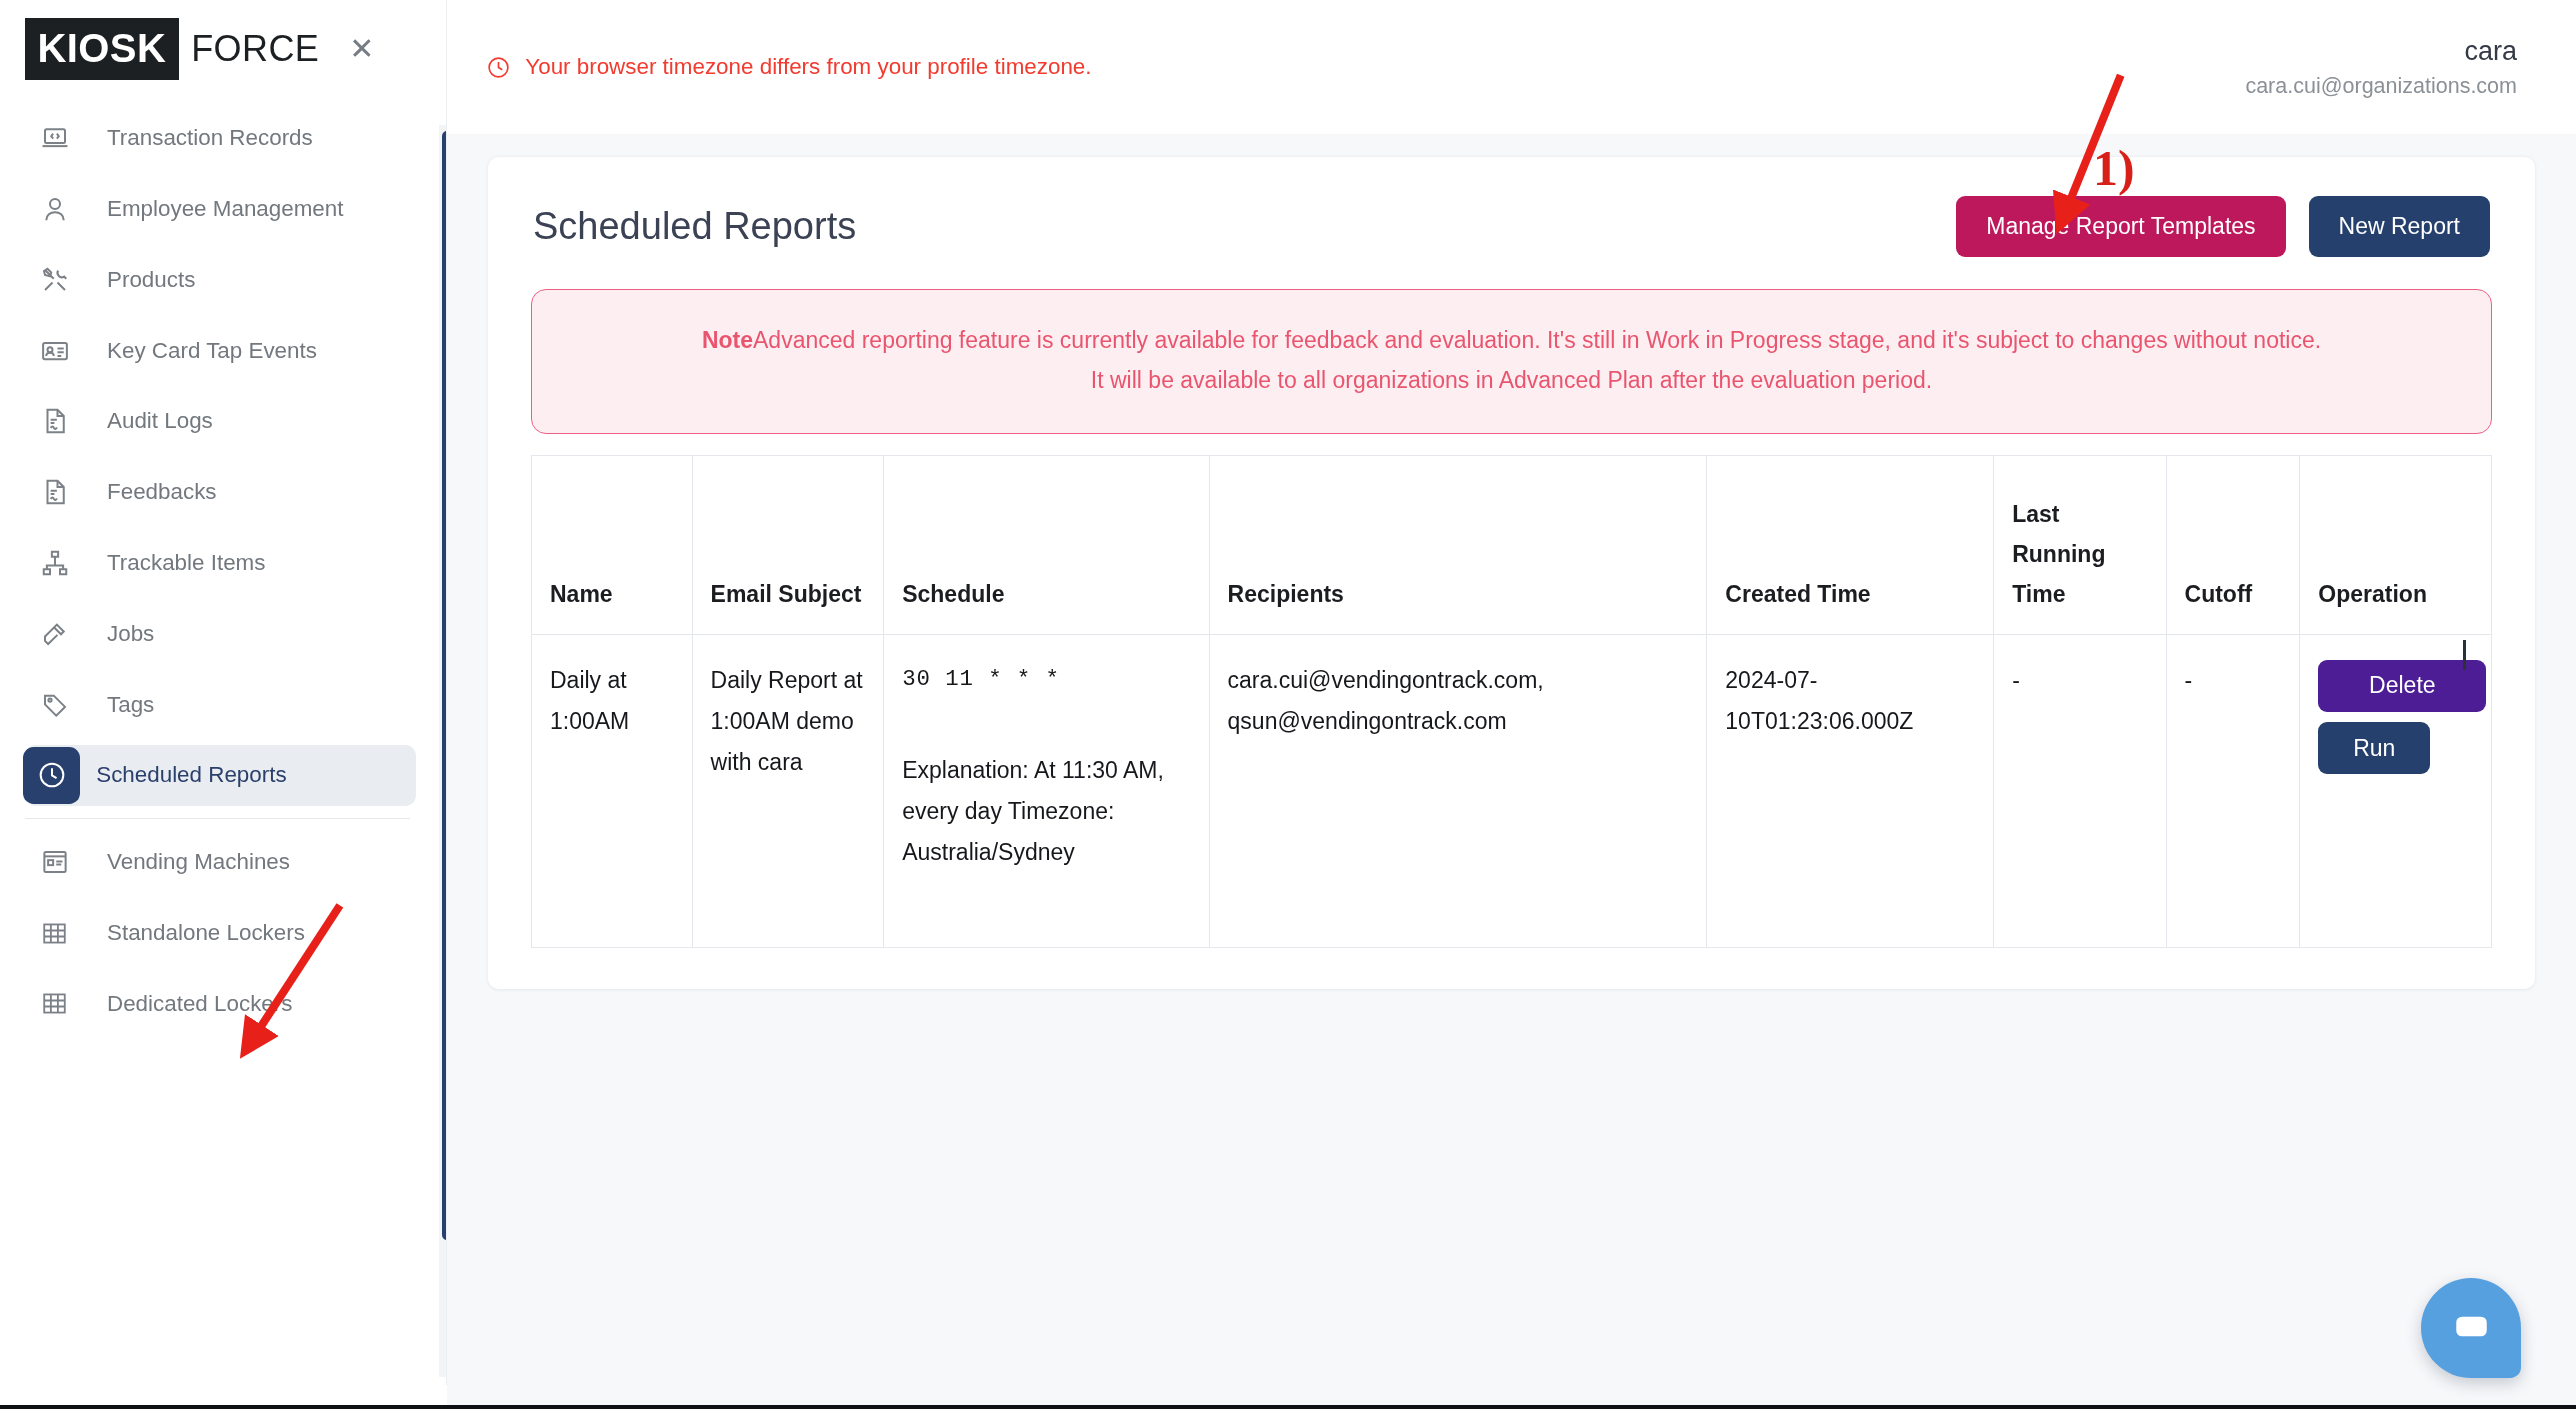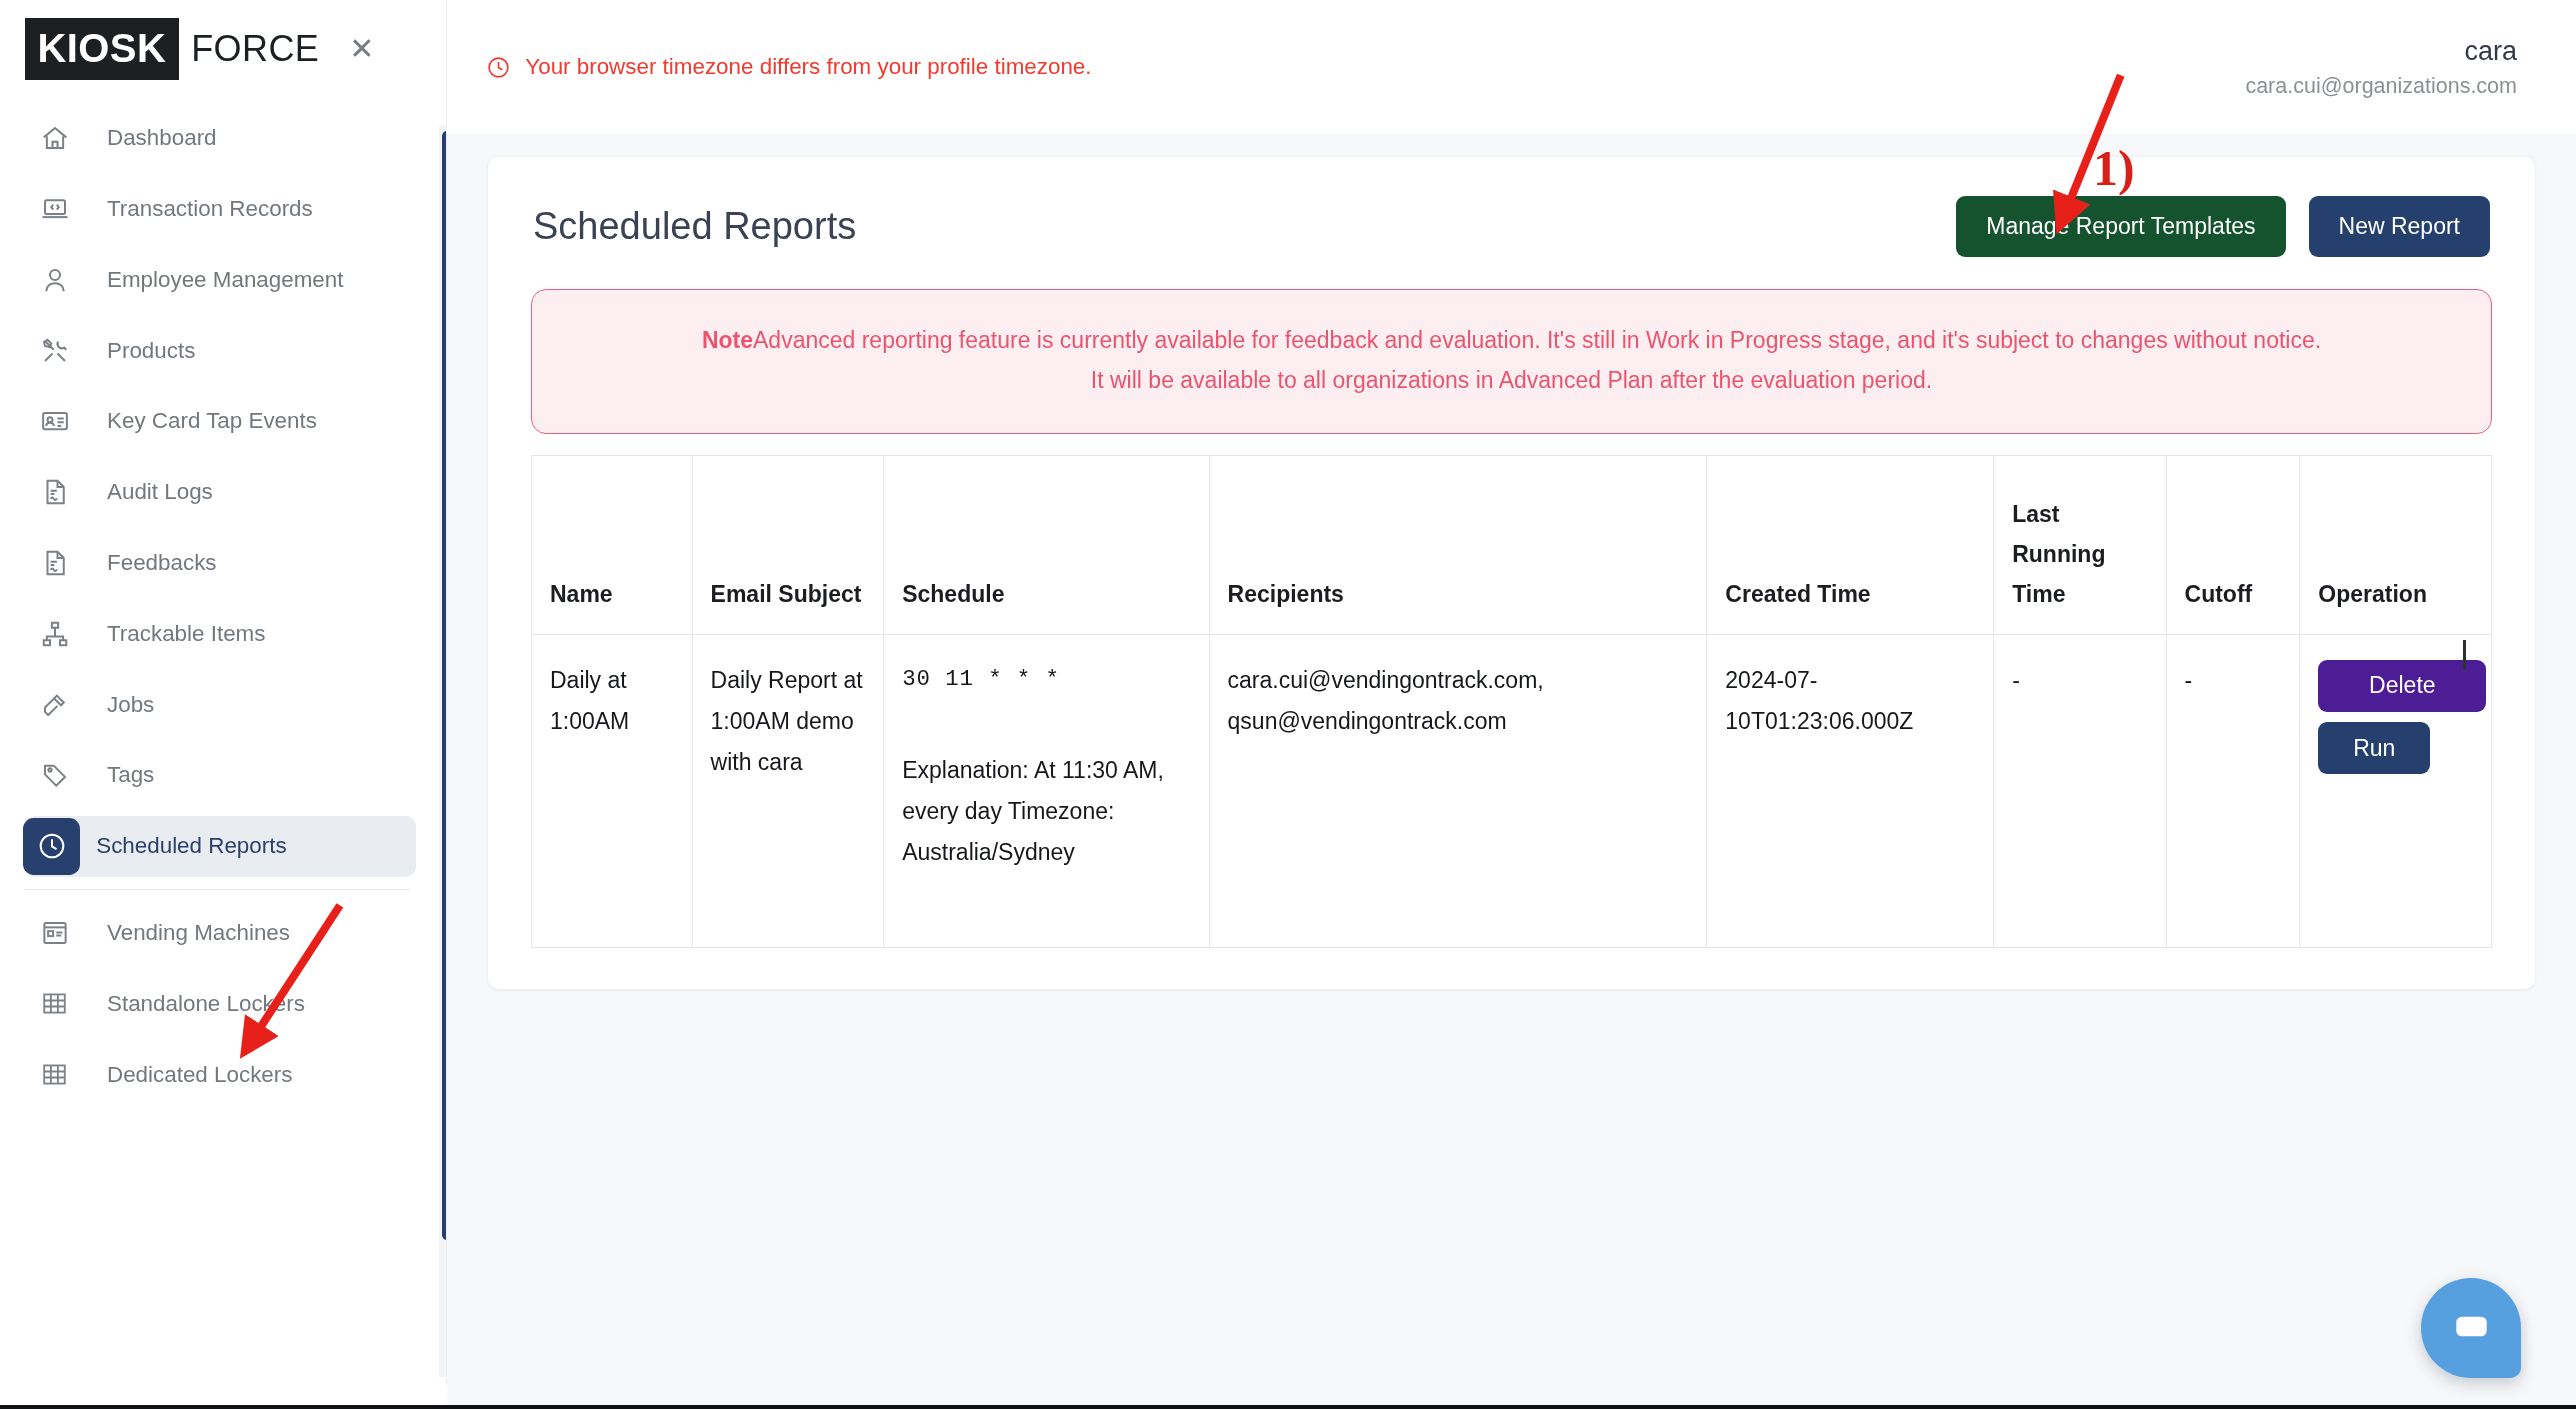--- a/index.html
+++ b/index.html
@@ -133,21 +133,21 @@
   }
   .page-title { font-size: 38px; color: #3b4254; font-weight: 400; }
   .actions { display: flex; gap: 23px; align-items: center; }
   .btn {
     border: none; border-radius: 9px;
     font-family: "Liberation Sans", sans-serif;
     font-size: 23px; color: #ffffff;
     padding: 19px 30px; cursor: pointer;
     line-height: 1;
   }
-  .btn-purple { background: #14532d; }
+  .btn-purple { background: #be185d; }
   .btn-navy   { background: #26406e; }
 
   .note {
     background: #fdeef1;
     border: 1.8px solid #ef5f83;
     border-radius: 15px;
     margin: 0 16px 21.5px 16px;
     padding: 30px 41px 32px 41px;
     color: #e9556f;
     font-size: 23px;
@@ -261,30 +261,20 @@
     <div class="brand-row">
       <div class="logo">
         <span class="logo-kiosk">KIOSK</span>
         <span class="logo-force">FORCE</span>
       </div>
       <span class="close-x">✕</span>
     </div>
 
     <nav class="nav">
 
-      <div class="nav-item">
-        <span class="ico">
-          <svg width="30" height="30" viewBox="0 0 24 24" fill="none" stroke="#7b8187" stroke-width="1.6">
-            <path d="M3 11.5 12 4l9 7.5"></path>
-              <path d="M5.5 10.5V20h13v-9.5"></path>
-              <path d="M10 20v-5h4v5"></path>
-          </svg>
-        </span>
-        <span class="nav-label">Dashboard</span>
-      </div>
 
       <div class="nav-item">
         <span class="ico">
           <svg width="30" height="30" viewBox="0 0 24 24" fill="none" stroke="#7b8187" stroke-width="1.6">
             <rect x="4" y="5" width="16" height="11" rx="1.2"></rect>
               <path d="M2 18.5h20"></path>
             <path d="M10.5 8.5 9 10.5l1.5 2M13.5 8.5 15 10.5l-1.5 2"></path>
           </svg>
         </span>
         <span class="nav-label">Transaction Records</span>

